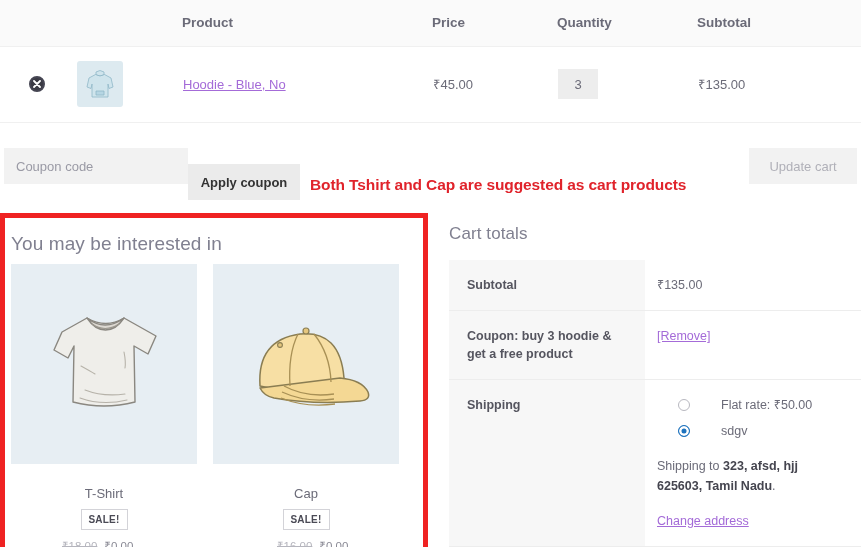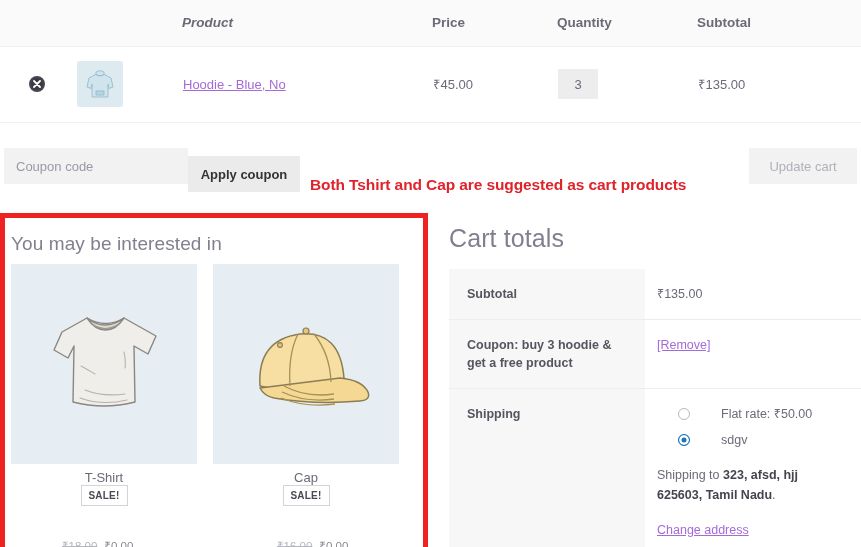--- a/index.html
+++ b/index.html
@@ -16,21 +16,21 @@
   
   .cart-table { width: 861px; border-collapse: collapse; table-layout: fixed; }
   .cart-head-row { background: #fafafa; }
   .cart-head-row th {
     font-size: 13.5px; font-weight: 700; color: #6b6b78;
     text-align: left; padding: 0 0 0 0; height: 46px; vertical-align: middle;
     border-bottom: 1px solid #f0f0f0;
   }
   .col-remove { width: 72px; }
   .col-thumb  { width: 110px; }
-  .col-name   { width: 250px; font-style: italic; }
+  .col-name   { width: 250px; }
   .col-price  { width: 125px; }
   .col-qty    { width: 140px; }
   .col-sub    { width: 164px; }
 
   .cart-body-row td {
     height: 76px; vertical-align: middle;
     font-size: 13px; color: #6b6b78;
     border-bottom: 1px solid #f0f0f0;
   }
 
@@ -62,21 +62,21 @@
   
   .coupon-bar { position:absolute; left:0; top:148px; width:861px; height:36px; }
   .coupon-input {
     position:absolute; left:4px; top:0; width:184px; height:36px;
     background:#f2f2f2; border:none; outline:none;
     font-size:13px; color:#9a9aa5; padding:0 12px;
     font-family:"Liberation Sans", sans-serif;
   }
   .coupon-input::placeholder { color:#9a9aa5; }
   .apply-btn {
-    position:absolute; left:188px; top:8px; width:112px; height:36px;
+    position:absolute; left:188px; top:16px; width:112px; height:36px;
     background:#ebebeb; border:none; cursor:pointer;
     font-size:13px; font-weight:700; color:#333; 
     font-family:"Liberation Sans", sans-serif;
   }
   .update-btn {
     position:absolute; right:4px; top:0; width:108px; height:36px;
     background:#f2f2f2; border:none;
     font-size:13px; color:#b0b0b8; cursor:default;
     font-family:"Liberation Sans", sans-serif;
   }
@@ -97,42 +97,42 @@
   }
   .upsell-grid {
     display:flex; gap:16px; padding: 9px 0 0 6px;
   }
   .upsell-card { width:186px; }
   .upsell-img {
     width:186px; height:200px; background:#e7eef3;
     display:flex; align-items:center; justify-content:center;
   }
   .upsell-name {
-    text-align:center; font-size:13px; color:#6b6b78; margin-top:6px;
+    text-align:center; font-size:13px; color:#6b6b78; margin-top:22px;
   }
   .sale-badge {
     display:inline-block; border:1px solid #d3d3d8; background:#fff;
     font-size:10px; font-weight:700; color:#4a4a55;
-    padding: 4px 7px; letter-spacing:0.2px;
+    padding: 4px 7px; margin-top: 8px; letter-spacing:0.2px;
   }
   .badge-wrap { text-align:center; }
 
   .upsell-prices {
     position:absolute; top:538px; font-size:11.5px; color:#9a9aa5;
     white-space:nowrap;
   }
   .upsell-prices .old { text-decoration: line-through; color:#b5b5bd; }
   .upsell-prices .new { color:#8a8a95; margin-left:7px; }
   #prices-tshirt { left:62px; }
   #prices-cap    { left:277px; }
 
   
   .totals { position:absolute; left:449px; top:224px; width:412px; }
   .totals-title {
-    font-size:25px; font-weight:400; color:#808090; letter-spacing:0.1px;
+    font-size:17px; font-weight:400; color:#808090; letter-spacing:0.1px;
     margin-bottom: 16px;
   }
   .totals-table { width:412px; border-collapse:collapse; table-layout:fixed; }
   .totals-table th {
     width:196px; text-align:left; vertical-align: top;
     background:#f7f7f7; font-size:12.5px; font-weight:700; color:#55555f;
     padding: 16px 18px 16px 18px; border-bottom:1px solid #ededed;
     line-height: 1.45;
   }
   .totals-table td {

